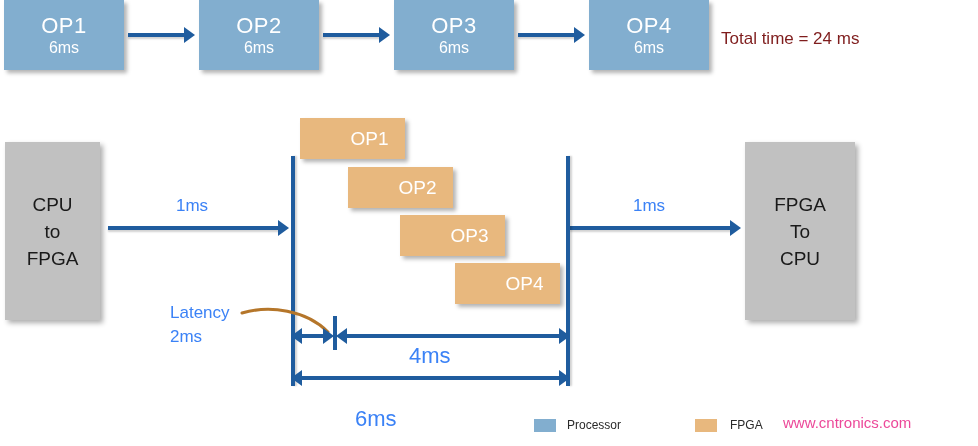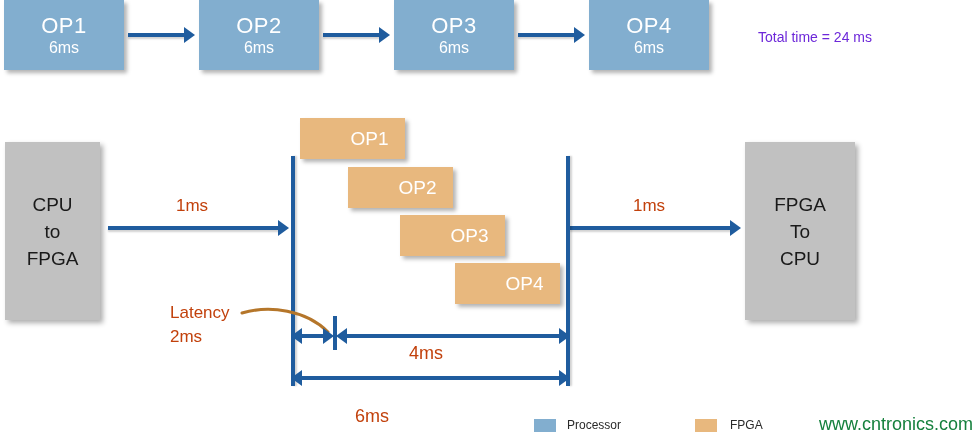--- a/index.html
+++ b/index.html
@@ -28,21 +28,21 @@
   
   .h-arrow{position:absolute;height:4px;background:#1f5c9e;
            box-shadow:0px 2px 2px rgba(0,0,0,0.18);}
   .h-arrow:after{
     content:"";position:absolute;right:-9px;top:-6px;
     border-top:8px solid transparent;border-bottom:8px solid transparent;
     border-left:11px solid #1f5c9e;
   }
 
   
-  .total-top{position:absolute;font-size:14px;color:#6d28d9;white-space:nowrap;margin-left:37px;}
+  .total-top{position:absolute;font-size:17px;color:#7f1d1d;white-space:nowrap;}
 
   
   .grey-block{
     position:absolute;background:#c1c1c1;
     box-shadow:3px 3px 5px rgba(0,0,0,0.32);
     display:flex;flex-direction:column;
     align-items:center;justify-content:center;
     color:#1a1a1a;font-size:19px;line-height:27px;
   }
 
@@ -68,31 +68,31 @@
     content:"";position:absolute;left:-9px;top:-6px;
     border-top:8px solid transparent;border-bottom:8px solid transparent;
     border-right:11px solid #1f5c9e;
   }
   .dim:after{
     content:"";position:absolute;right:-9px;top:-6px;
     border-top:8px solid transparent;border-bottom:8px solid transparent;
     border-left:11px solid #1f5c9e;
   }
 
-  .lbl{position:absolute;font-size:17px;color:#c2410c;white-space:nowrap;}
+  .lbl{position:absolute;font-size:17px;color:#3b82f6;white-space:nowrap;}
   .lbl.center{text-align:left;}
-  .lbl.big{font-size:18px;}
+  .lbl.big{font-size:22px;}
 
   
   .curve{position:absolute;pointer-events:none;}
 
   
   .legend-sw{position:absolute;width:22px;height:13px;}
   .legend-txt{position:absolute;font-size:12px;color:#2a2a2a;}
-  .watermark{position:absolute;font-size:18px;color:#15803d;white-space:nowrap;margin-left:36px;}
+  .watermark{position:absolute;font-size:15px;color:#ec4899;white-space:nowrap;}
 </style>
 </head>
 <body>
 
 <div id="stage">
 
   <div class="op-serial" style="left:4px;top:0px;">
     <div class="t1">OP1</div>
     <div class="t2">6ms</div>
   </div>

